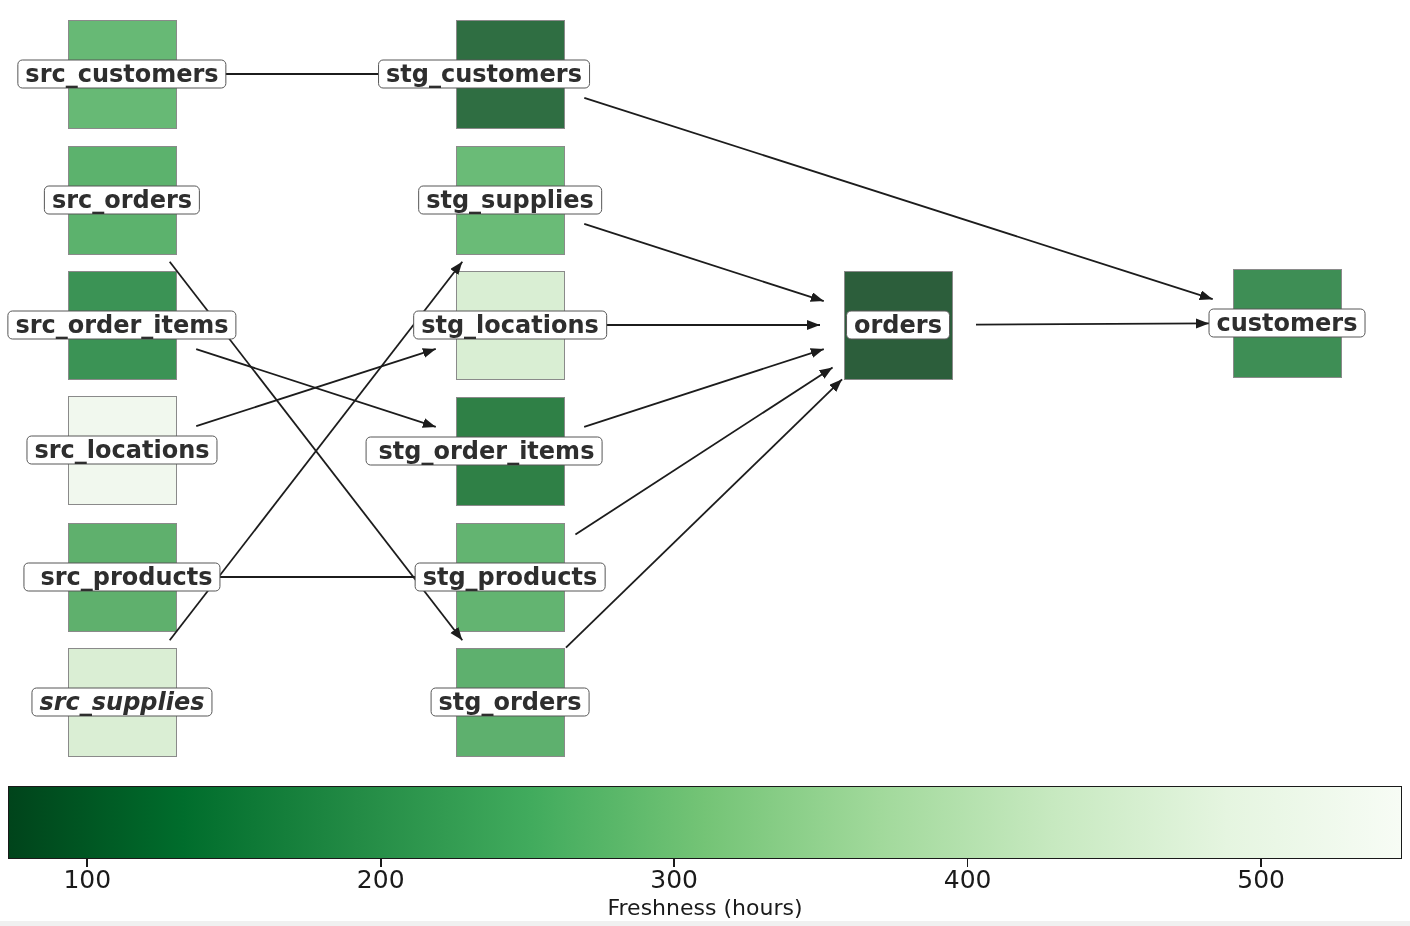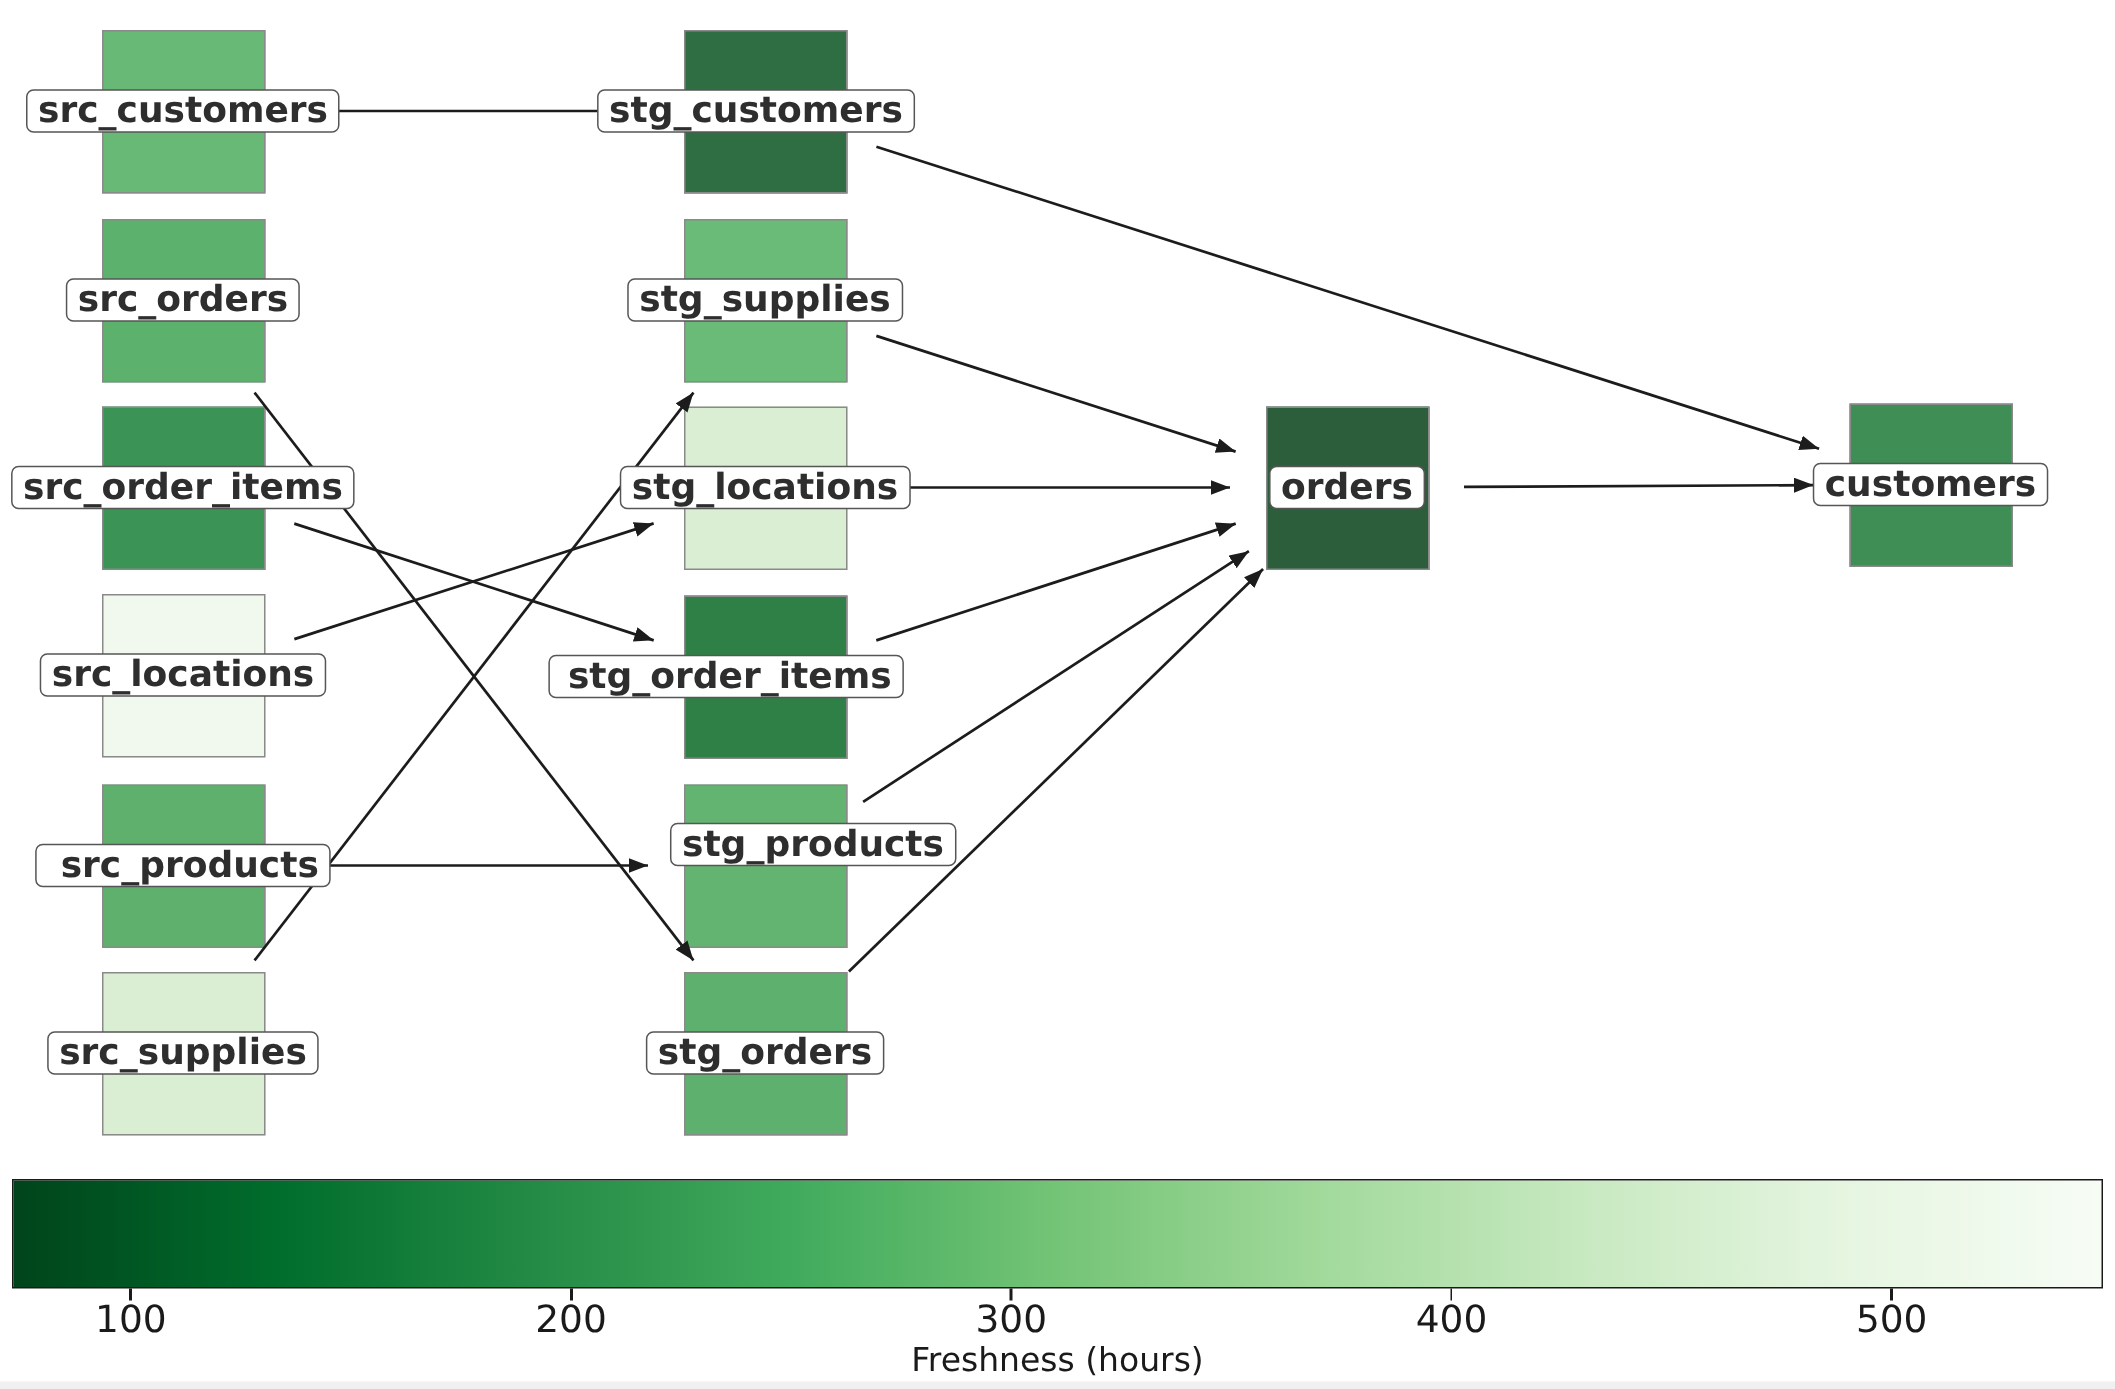--- a/index.html
+++ b/index.html
@@ -115,26 +115,26 @@
         <line x1="565.9416148229246" y1="647.6443587931892" x2="842.0583851770754" y2="379.35564120681073" stroke="#1c1c1c" stroke-width="1.8" marker-end="url(#arrowhead)"></line>
         <line x1="975.9989690994157" y1="324.5989770226251" x2="1209.0010309005843" y2="323.4010229773749" stroke="#1c1c1c" stroke-width="1.8" marker-end="url(#arrowhead)"></line>
       </g>
   </svg>
   <div id="labels-layer">
       <div class="node-label" style="left: 122px; top: 74px;">src_customers</div>
       <div class="node-label" style="left: 122px; top: 200px;">src_orders</div>
       <div class="node-label" style="left: 122px; top: 325px;">src_order_items</div>
       <div class="node-label" style="left: 122px; top: 450px;">src_locations</div>
       <div class="node-label" style="left: 122px; top: 577px; padding-left: 16px;">src_products</div>
-      <div class="node-label" style="left: 122px; top: 702px;">src_supplies</div>
-      <div class="node-label" style="left: 504px; top: 74px;">stg_customers</div>
+      <div class="node-label" style="left: 122px; top: 702px; font-style: italic;">src_supplies</div>
+      <div class="node-label" style="left: 484px; top: 74px;">stg_customers</div>
       <div class="node-label" style="left: 510px; top: 200px;">stg_supplies</div>
       <div class="node-label" style="left: 510px; top: 325px;">stg_locations</div>
       <div class="node-label" style="left: 484px; top: 451px; padding-left: 12px;">stg_order_items</div>
-      <div class="node-label" style="left: 510px; top: 563px; margin-left: 32px;">stg_products</div>
+      <div class="node-label" style="left: 510px; top: 577px;">stg_products</div>
       <div class="node-label" style="left: 510px; top: 702px; text-align: right;">stg_orders</div>
       <div class="node-label" style="left: 898px; top: 325px;">orders</div>
       <div class="node-label" style="left: 1287px; top: 323px;">customers</div>
     </div>
 
   <div id="colorbar-area">
     <div id="colorbar-bar" style="background: linear-gradient(90deg, rgb(0, 68, 27) 0%, rgb(0, 109, 44) 12.5%, rgb(35, 139, 69) 25%, rgb(65, 171, 93) 37.5%, rgb(116, 196, 118) 50%, rgb(161, 217, 155) 62.5%, rgb(199, 233, 192) 75%, rgb(229, 245, 224) 87.5%, rgb(247, 252, 245) 100%);"></div>
     <div id="colorbar-ticks">
         <div class="cbar-tick" style="left: 86.4379px;"></div>
         <div class="cbar-tick-label" style="left: 87.2379px;">100</div>

